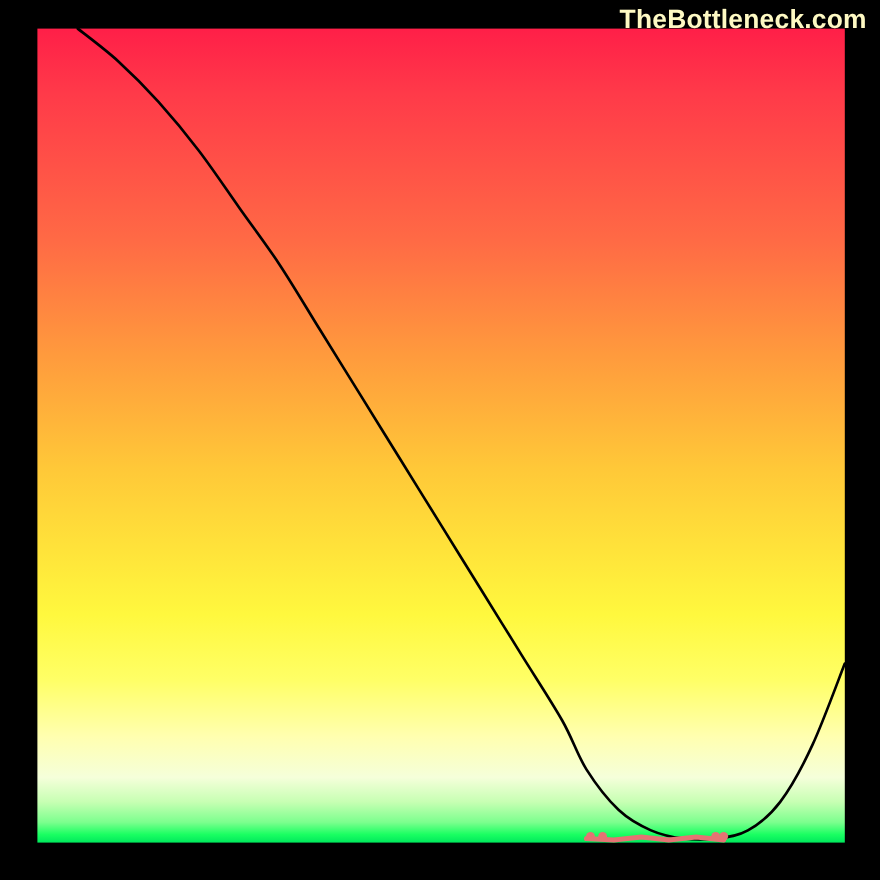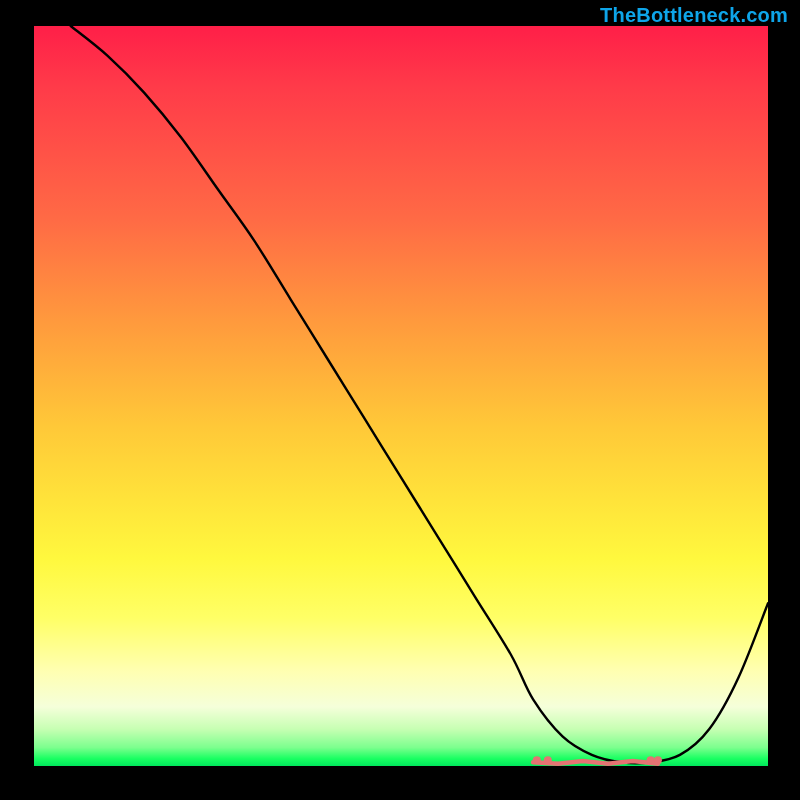--- a/index.html
+++ b/index.html
@@ -14,22 +14,22 @@
   .frame {
     position: relative;
     width: 800px;
     height: 800px;
     background: #000;
   }
   .watermark {
     position: absolute;
     top: 4px;
     right: 12px;
-    color: #0ea5e9;
-    font-size: 20px;
+    color: #fef9c3;
+    font-size: 24px;
     font-weight: 600;
     letter-spacing: 0.2px;
     z-index: 40;
   }
   
   .plot {
     position: absolute;
     left: 34px;
     top: 26px;
     width: 734px;

